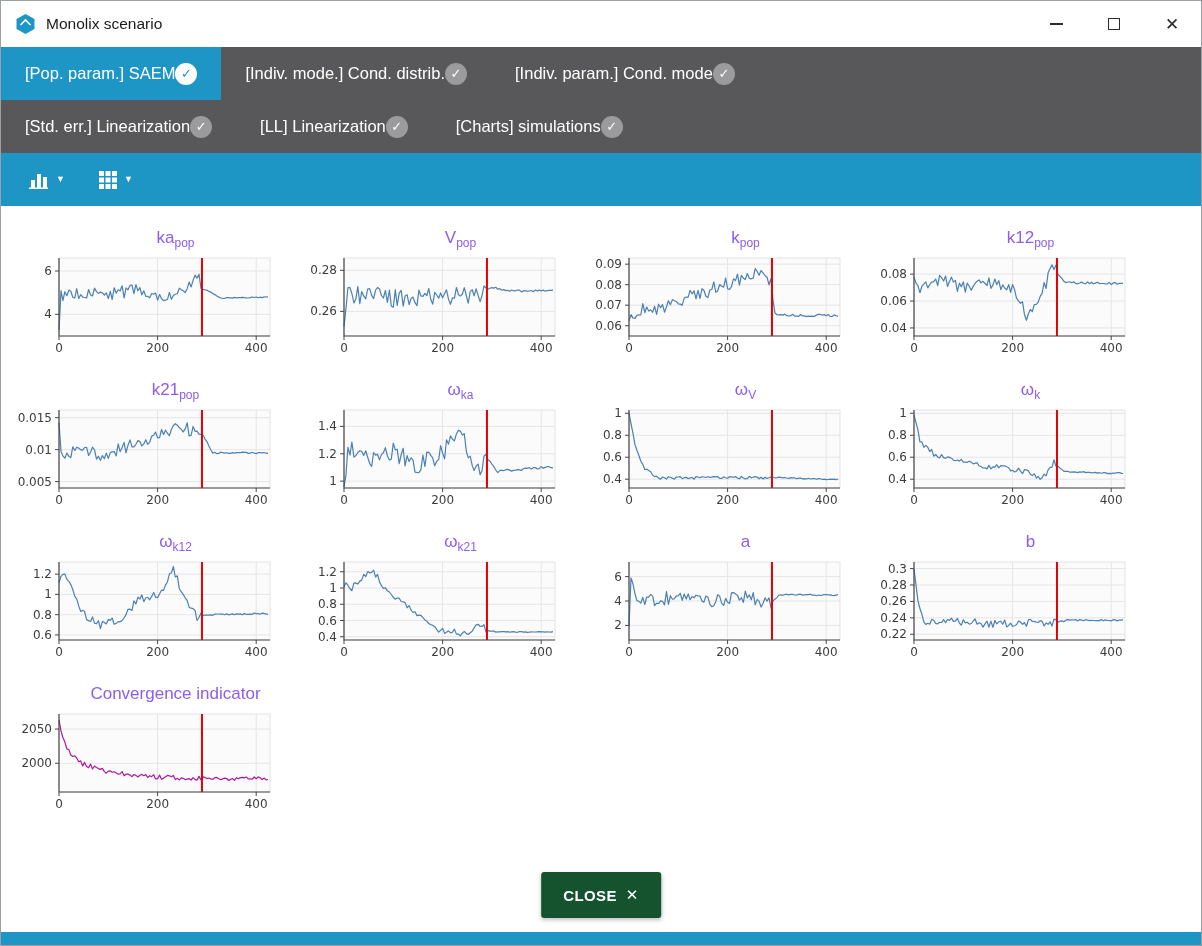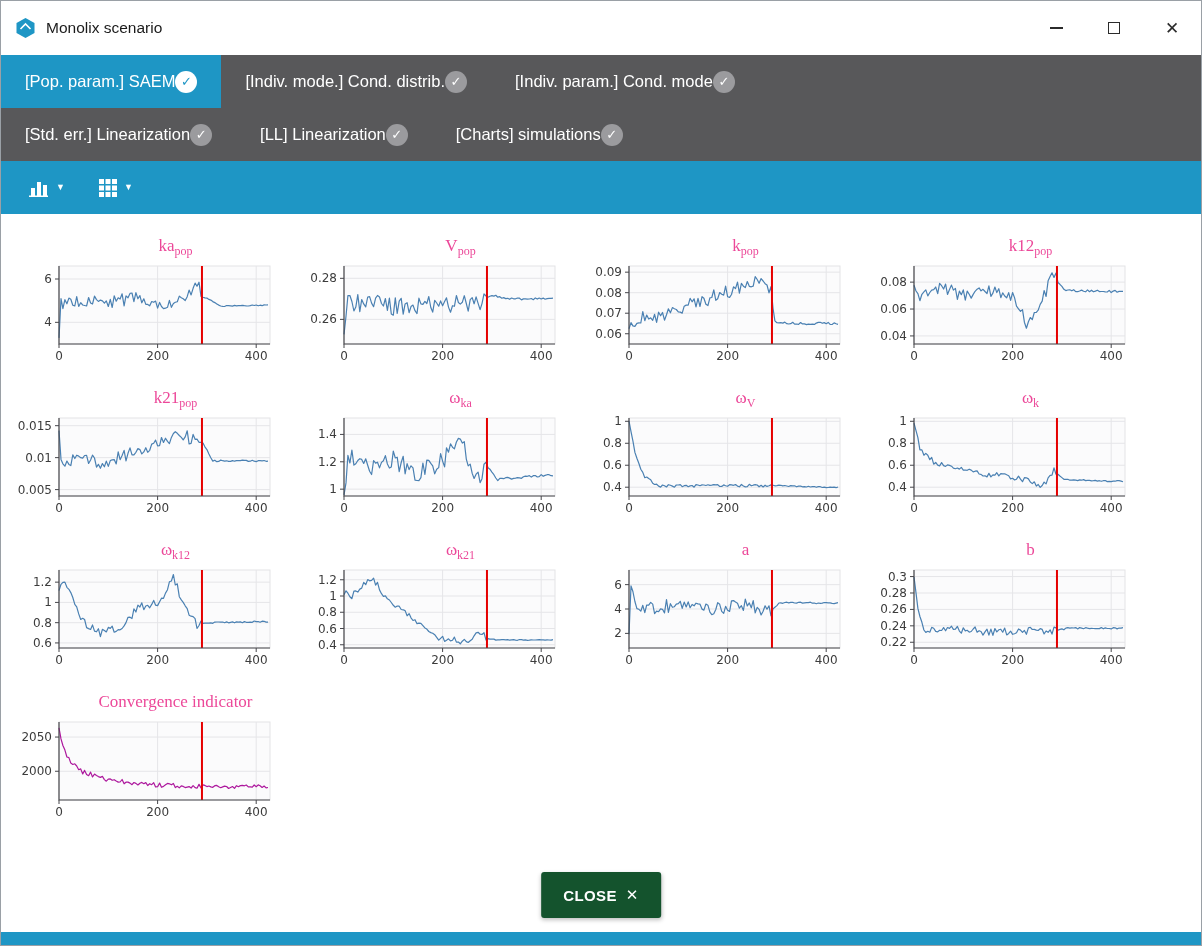--- a/index.html
+++ b/index.html
@@ -1,19 +1,19 @@
 <!DOCTYPE html>
 <html><head>
 <meta charset="utf-8">
 <style>
   *{box-sizing:border-box;margin:0;padding:0}
   html,body{width:1202px;height:946px;overflow:hidden}
   body{font-family:"Liberation Sans","DejaVu Sans",sans-serif;background:#fff;border:1px solid #9aa0a6;display:flex;flex-direction:column}
 
-  .titlebar{height:54px;background:#fff;display:flex;align-items:center;padding-left:14px;flex:0 0 auto}
+  .titlebar{height:46px;background:#fff;display:flex;align-items:center;padding-left:14px;flex:0 0 auto}
   .app-icon{width:21px;height:22px;margin-right:10px;flex:0 0 auto}
   .window-title{font-size:15.5px;color:#1a1a1a}
   .win-controls{margin-left:auto;display:flex;height:100%}
   .win-btn{width:58px;display:flex;align-items:center;justify-content:center;cursor:pointer;color:#2b2b2b}
   .glyph-min{display:block;width:13px;height:2px;background:#2b2b2b}
   .glyph-max{display:block;width:12px;height:12px;border:1.4px solid #2b2b2b}
   .glyph-close{font-size:17px;line-height:1;font-weight:400}
 
   .tabbar{background:#58585a;flex:0 0 auto}
   .tab-row{display:flex;height:53px;align-items:stretch}
@@ -22,21 +22,21 @@
   .check{width:22px;height:22px;border-radius:50%;background:#9b9b9e;color:#fff;font-size:13px;font-weight:bold;display:flex;align-items:center;justify-content:center;flex:0 0 auto}
   .check-active{background:#ffffff;color:#1e96c5}
 
   .toolbar{background:#1e96c5;height:53px;display:flex;align-items:center;gap:34px;padding:0 28px;flex:0 0 auto}
   .tool-btn{display:flex;align-items:center;gap:7px;color:#fff;cursor:pointer}
   .caret{font-size:9px;line-height:1}
 
   .content{flex:1 1 auto;position:relative;background:#fff;overflow:hidden}
   .charts-grid{display:grid;grid-template-columns:repeat(4,285px);row-gap:20px;padding:22px 0 0 12px}
   .chart-cell{width:285px}
-  .chart-title{font-family:Liberation Serif, serif;font-size:17px;color:#ec4899;text-align:center;padding-left:40px;height:24px;white-space:nowrap}
+  .chart-title{font-family:Liberation Sans, sans-serif;font-size:17px;color:#8b5cf6;text-align:center;padding-left:40px;height:24px;white-space:nowrap}
   .chart-title sub{font-size:12px}
   svg text.tick{font-family:"DejaVu Sans",sans-serif;font-size:12px;fill:#3c3c3c}
 
   .close-btn{position:absolute;left:50%;transform:translateX(-50%);bottom:14px;background:#14532d;color:#fff;border:none;font-family:inherit;font-weight:bold;font-size:15px;letter-spacing:.4px;padding:14px 22px;border-radius:3px;cursor:pointer;box-shadow:0 2px 4px rgba(0,0,0,.25);display:flex;align-items:center;gap:9px}
   .footer-bar{height:13px;background:#1e96c5;flex:0 0 auto}
 </style>
 </head>
 <body>
 
 <div class="titlebar">

